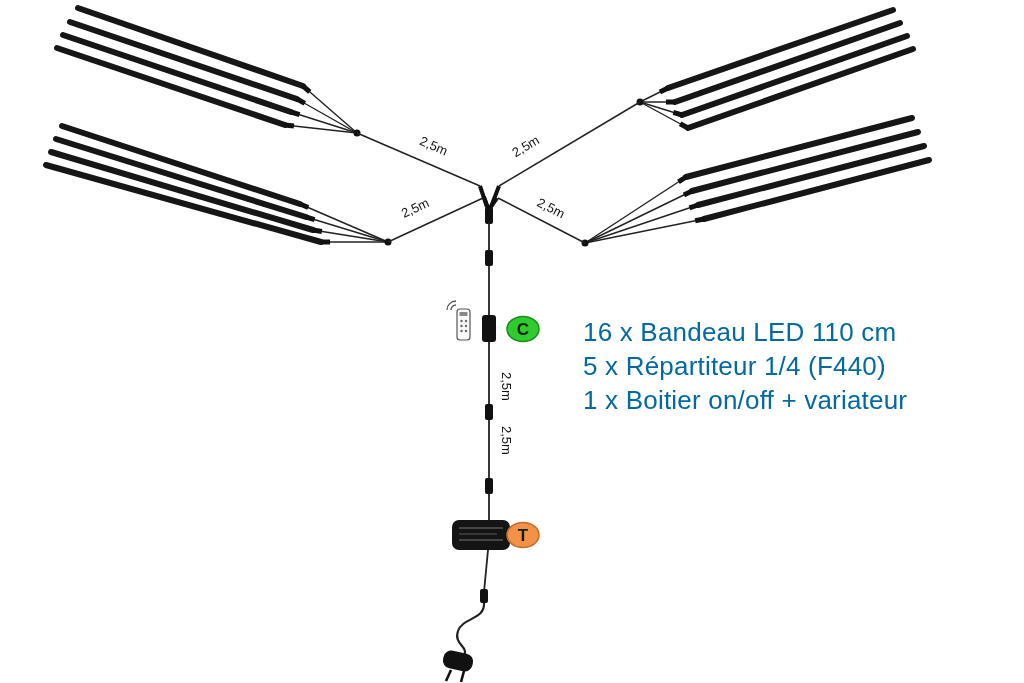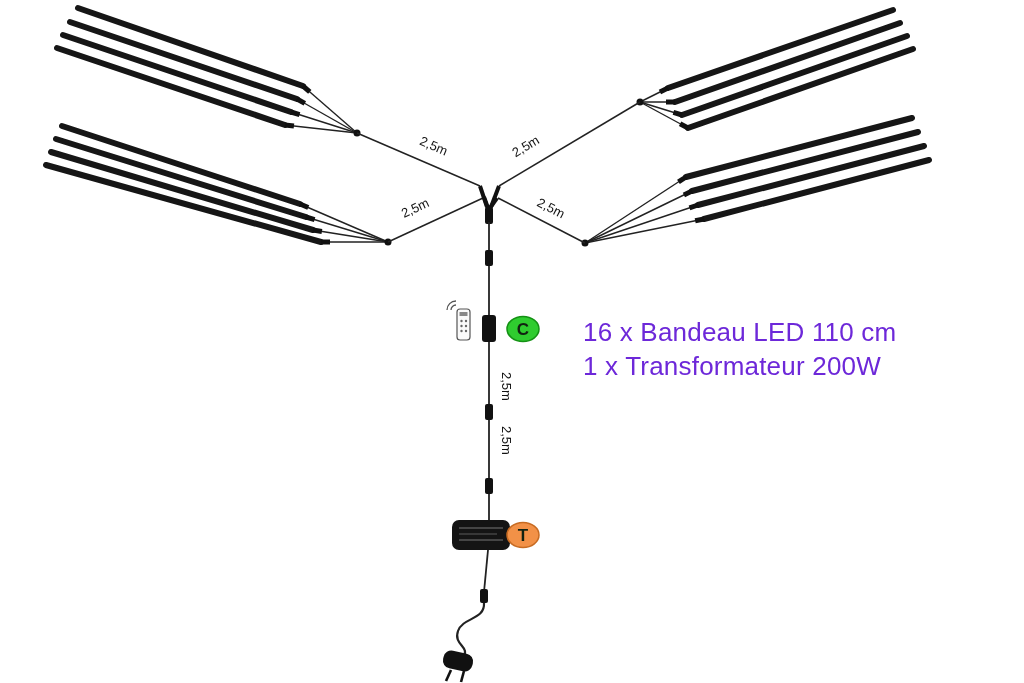--- a/index.html
+++ b/index.html
@@ -2,21 +2,21 @@
 <html><head>
 <meta charset="utf-8">
 <style>
   html,body{margin:0;padding:0;background:#fff;}
   .stage{
     position:relative;width:1024px;height:683px;background:#ffffff;overflow:hidden;
     font-family:"Liberation Sans",sans-serif;
   }
   .stage svg{position:absolute;left:0;top:0;}
   .parts{
-    position:absolute;left:583px;top:315px;color:#6d28d9;
+    position:absolute;left:583px;top:315px;color:#0369a1;
     font-size:26px;line-height:34px;white-space:nowrap;letter-spacing:0.2px;
   }
   .parts div{height:34px;}
   .cable-label{
     font-family:"Liberation Sans",sans-serif;font-size:13px;fill:#141414;
   }
   .badge-letter{
     font-family:"Liberation Sans",sans-serif;font-size:17px;font-weight:bold;fill:#112211;
   }
 </style>
@@ -158,16 +158,17 @@
       <text class="cable-label" x="417" y="212" text-anchor="middle" transform="rotate(-25 417 212)">2,5m</text>
       <text class="cable-label" x="528" y="150" text-anchor="middle" transform="rotate(-31 528 150)">2,5m</text>
       <text class="cable-label" x="549" y="212" text-anchor="middle" transform="rotate(27 549 212)">2,5m</text>
       <text class="cable-label" x="502" y="372" transform="rotate(90 502 372)">2,5m</text>
       <text class="cable-label" x="502" y="426" transform="rotate(90 502 426)">2,5m</text>
     </g>
   </svg>
 
   <div class="parts">
     <div>16 x Bandeau LED 110 cm</div>
-    <div>1 x Transformateur 200W</div>
+    <div>5 x Répartiteur 1/4 (F440)</div>
+    <div>1 x Boitier on/off + variateur</div>
   </div>
 
 </div>
 
 </body></html>

